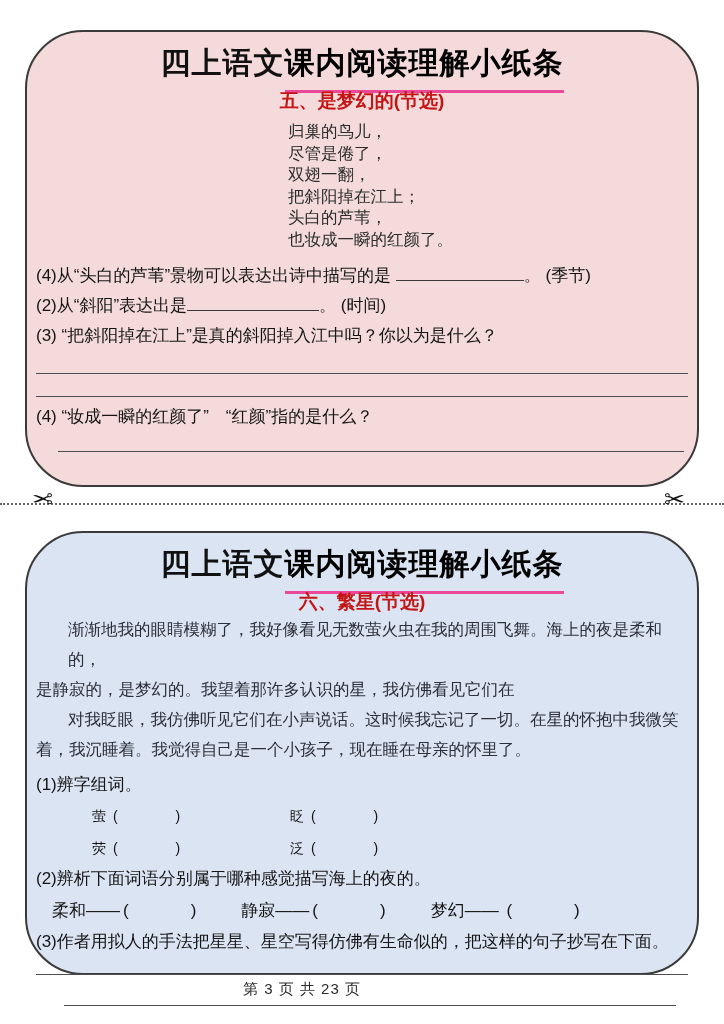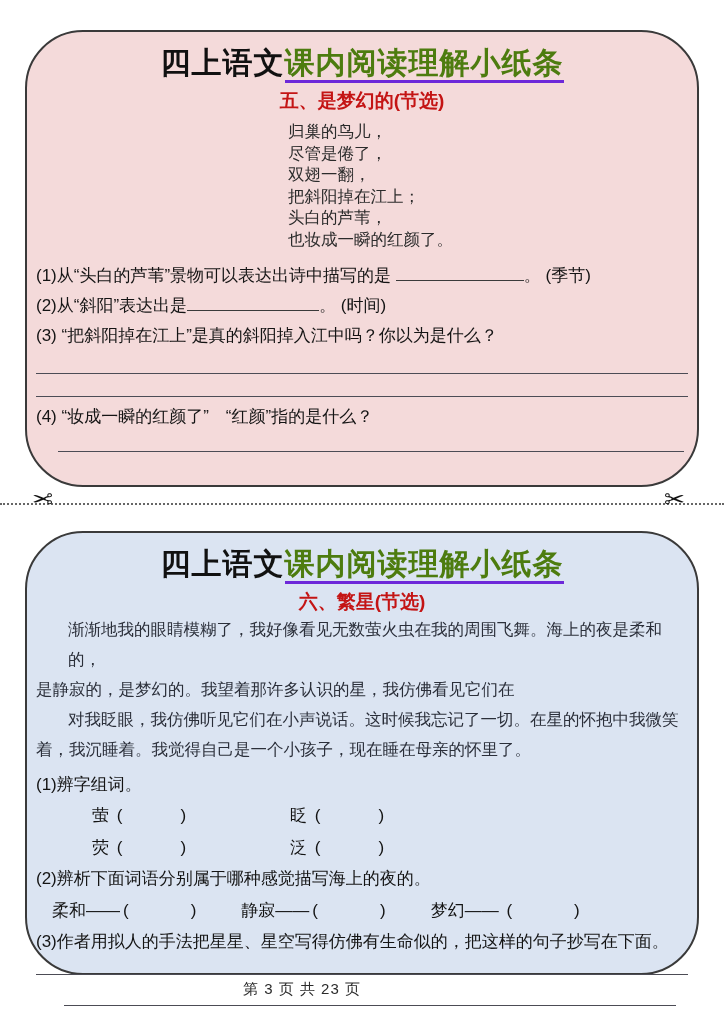--- a/index.html
+++ b/index.html
@@ -14,21 +14,21 @@
     border:2px solid #3a3a3a;border-radius:58px;
     padding:0 9px;
   }
   .card1{top:30px;height:457px;background:#f4dada;}
   .card2{top:531px;height:444px;background:#dbe4f2;}
 
   .card-title{
     text-align:center;font-size:30px;font-weight:bold;line-height:1.2;
     margin-top:13px;letter-spacing:1px;color:#111;
   }
-  .title-red{color:#4d7c0f;border-bottom:3px solid #6d28d9;padding-bottom:1px;}
+  .title-red{color:#000000;border-bottom:3px solid #ec4899;padding-bottom:11px;}
   .card-subtitle{
     text-align:center;color:#c41414;font-weight:bold;font-size:19px;margin-top:7px;
   }
 
   .poem{
     margin:7px 0 0 252px;
     font-family:"DejaVu Serif",serif;
     font-size:16.5px;line-height:21.5px;color:#2b2b2b;
   }
 
@@ -45,21 +45,21 @@
   .card1 .l3{margin-top:19px;margin-left:22px;margin-right:4px;}
 
   .passage{
     margin-top:0;
     font-family:"DejaVu Serif",serif;
     font-size:16.5px;line-height:30px;color:#2b2f3a;
   }
   .passage .indent{padding-left:32px;}
 
   .card2 .q1-label{margin-top:5px;}
-  .char-row{font-size:17px;line-height:32px;margin-left:56px;}
+  .char-row{font-size:14px;line-height:32px;margin-left:56px;}
   .char-cell{display:inline-block;width:198px;}
   .paren-gap{display:inline-block;width:52px;}
   .paren{padding:0 3px;}
 
   .senses-row{font-size:17px;line-height:33px;margin-left:16px;}
   .sense-item{display:inline-block;margin-right:42px;}
   .sense-gap{display:inline-block;width:56px;}
 
   .card2 .l1{margin-top:17px;}
   .card2 .l2{margin-top:30px;margin-left:28px;margin-right:12px;}
@@ -90,21 +90,21 @@
   <div class="poem">
     <div>归巢的鸟儿，</div>
     <div>尽管是倦了，</div>
     <div>双翅一翻，</div>
     <div>把斜阳掉在江上；</div>
     <div>头白的芦苇，</div>
     <div>也妆成一瞬的红颜了。</div>
   </div>
 
   <div class="q q-first">
-    <span>(1)从“头白的芦苇”景物可以表达出诗中描写的是 </span><span class="blank blank-b1"></span><span>。 (季节)</span>
+    <span>(4)从“头白的芦苇”景物可以表达出诗中描写的是 </span><span class="blank blank-b1"></span><span>。 (季节)</span>
   </div>
   <div class="q">
     <span>(2)从“斜阳”表达出是</span><span class="blank blank-b2"></span><span>。 (时间)</span>
   </div>
   <div class="q">(3) “把斜阳掉在江上”是真的斜阳掉入江中吗？你以为是什么？</div>
 
   <div class="ans-line l1"></div>
   <div class="ans-line l2"></div>
 
   <div class="q q4">(4) “妆成一瞬的红颜了”　“红颜”指的是什么？</div>

